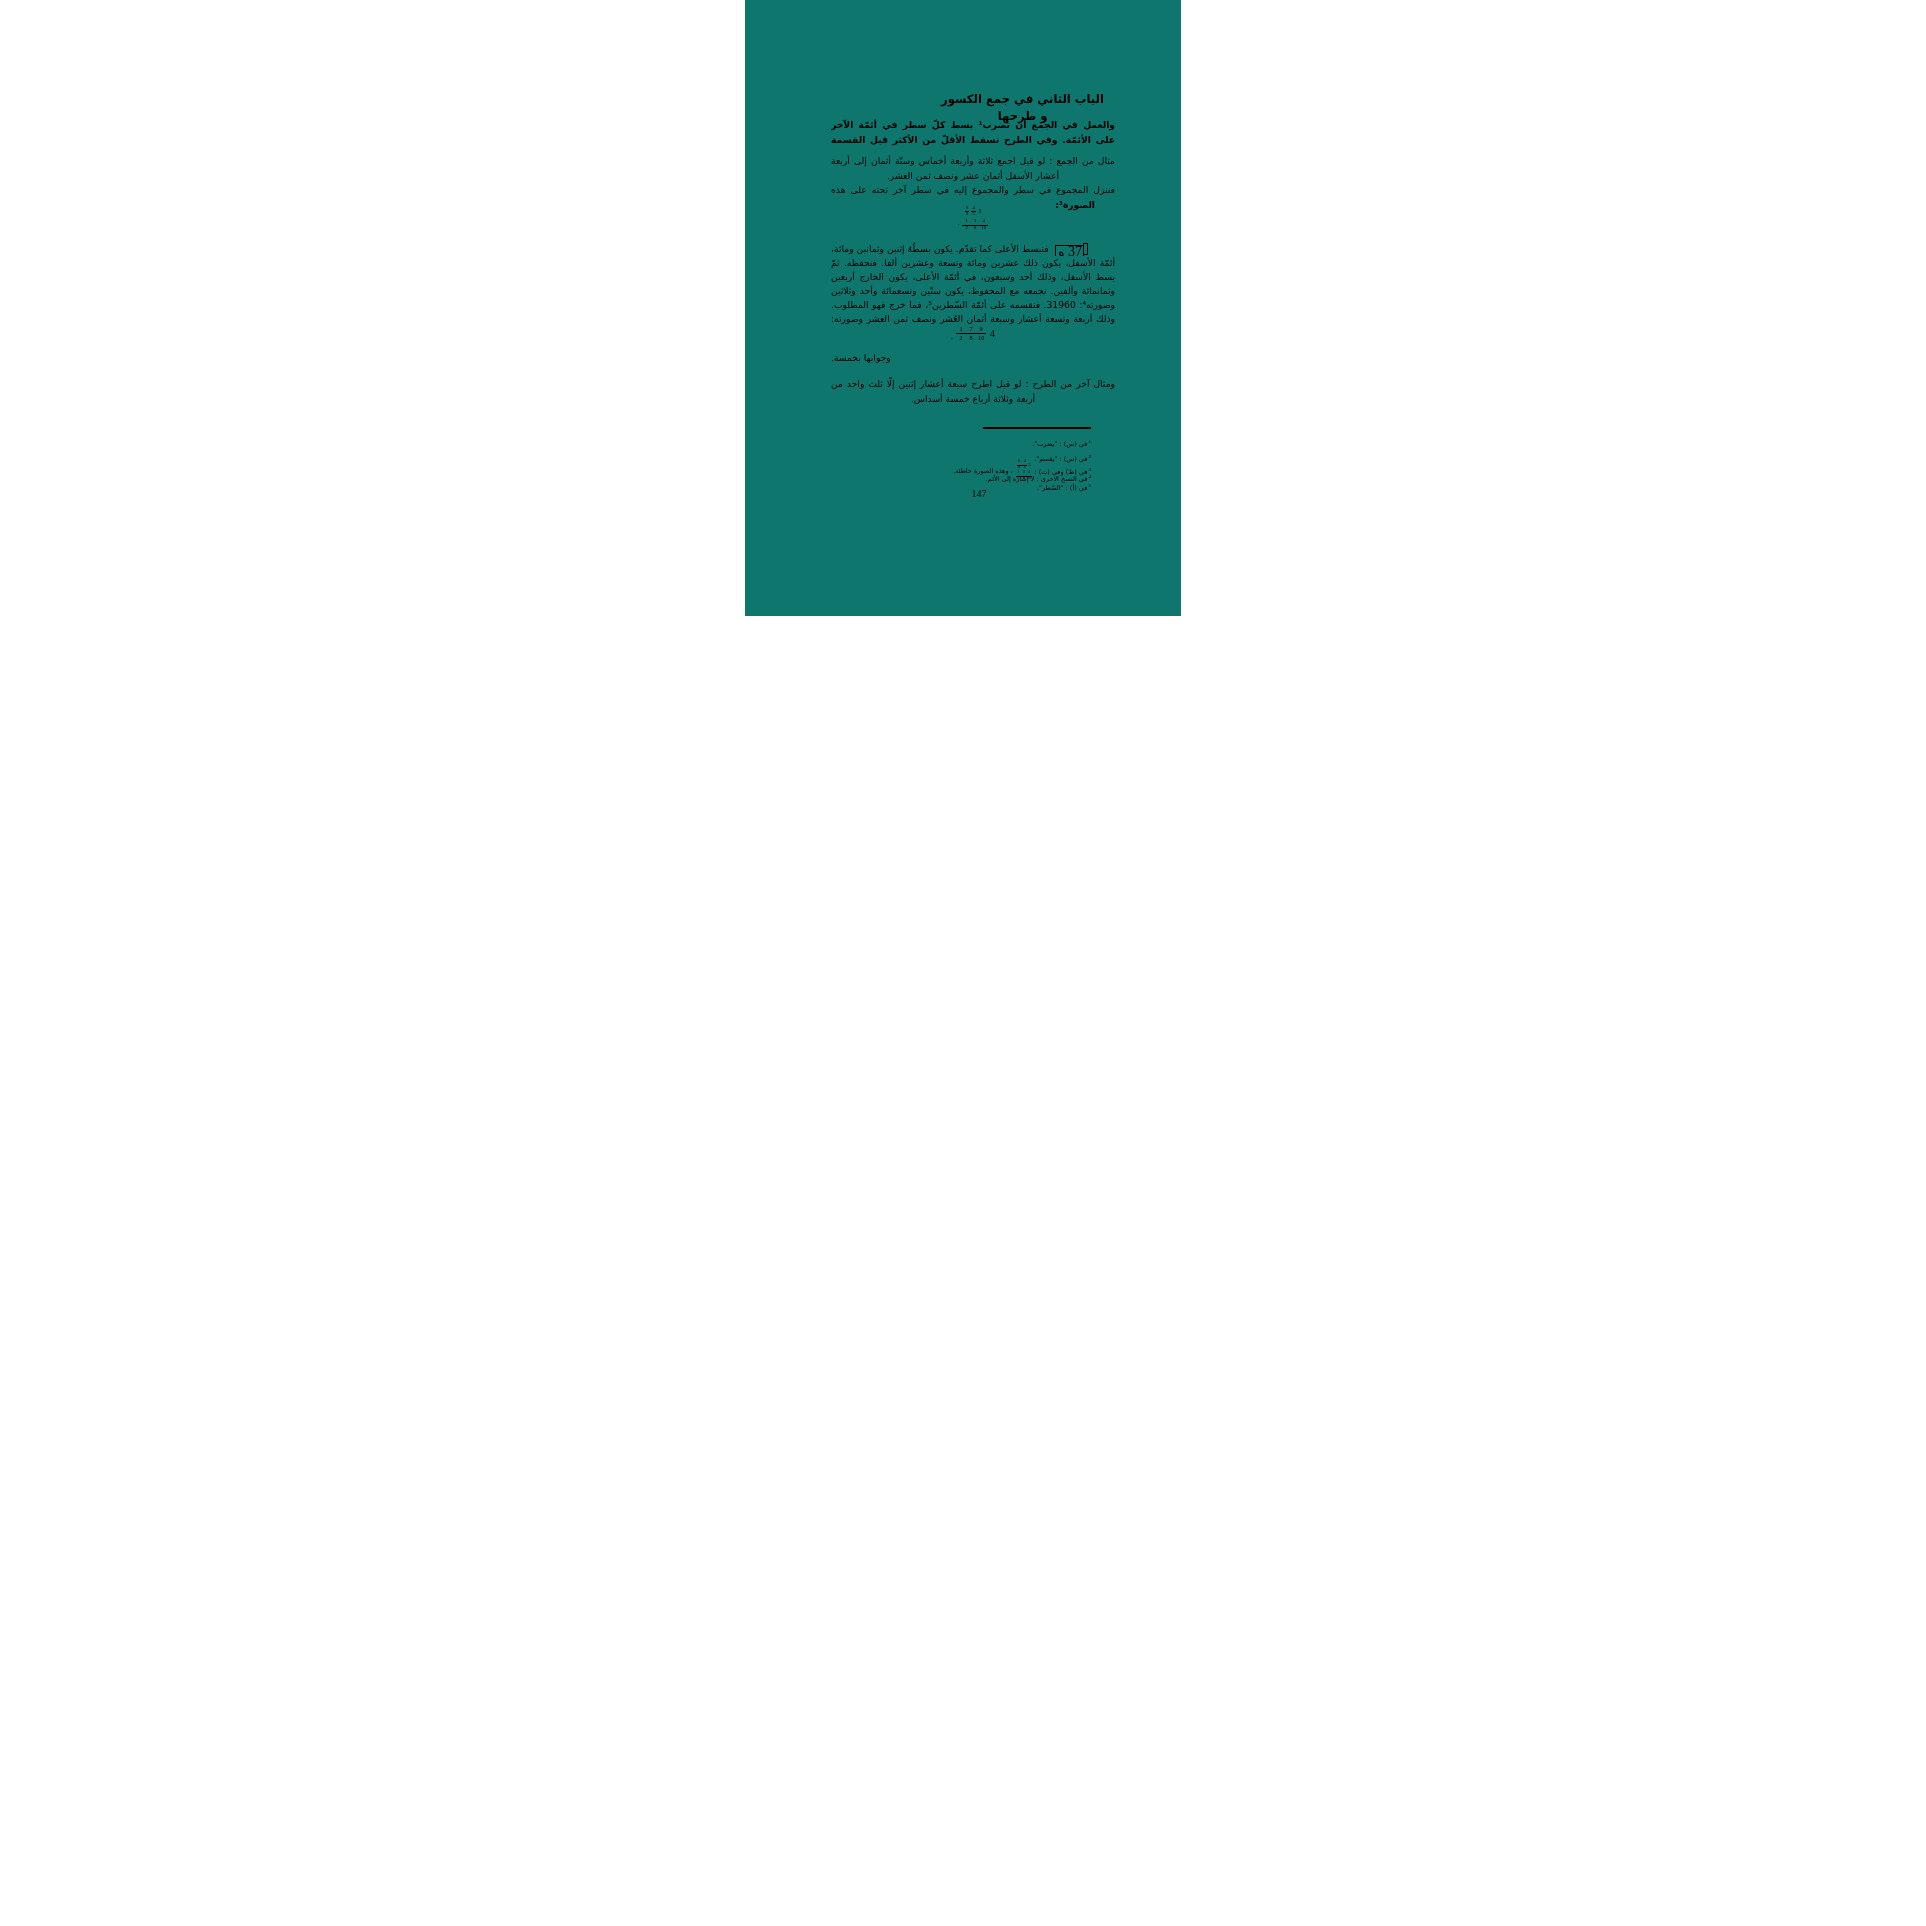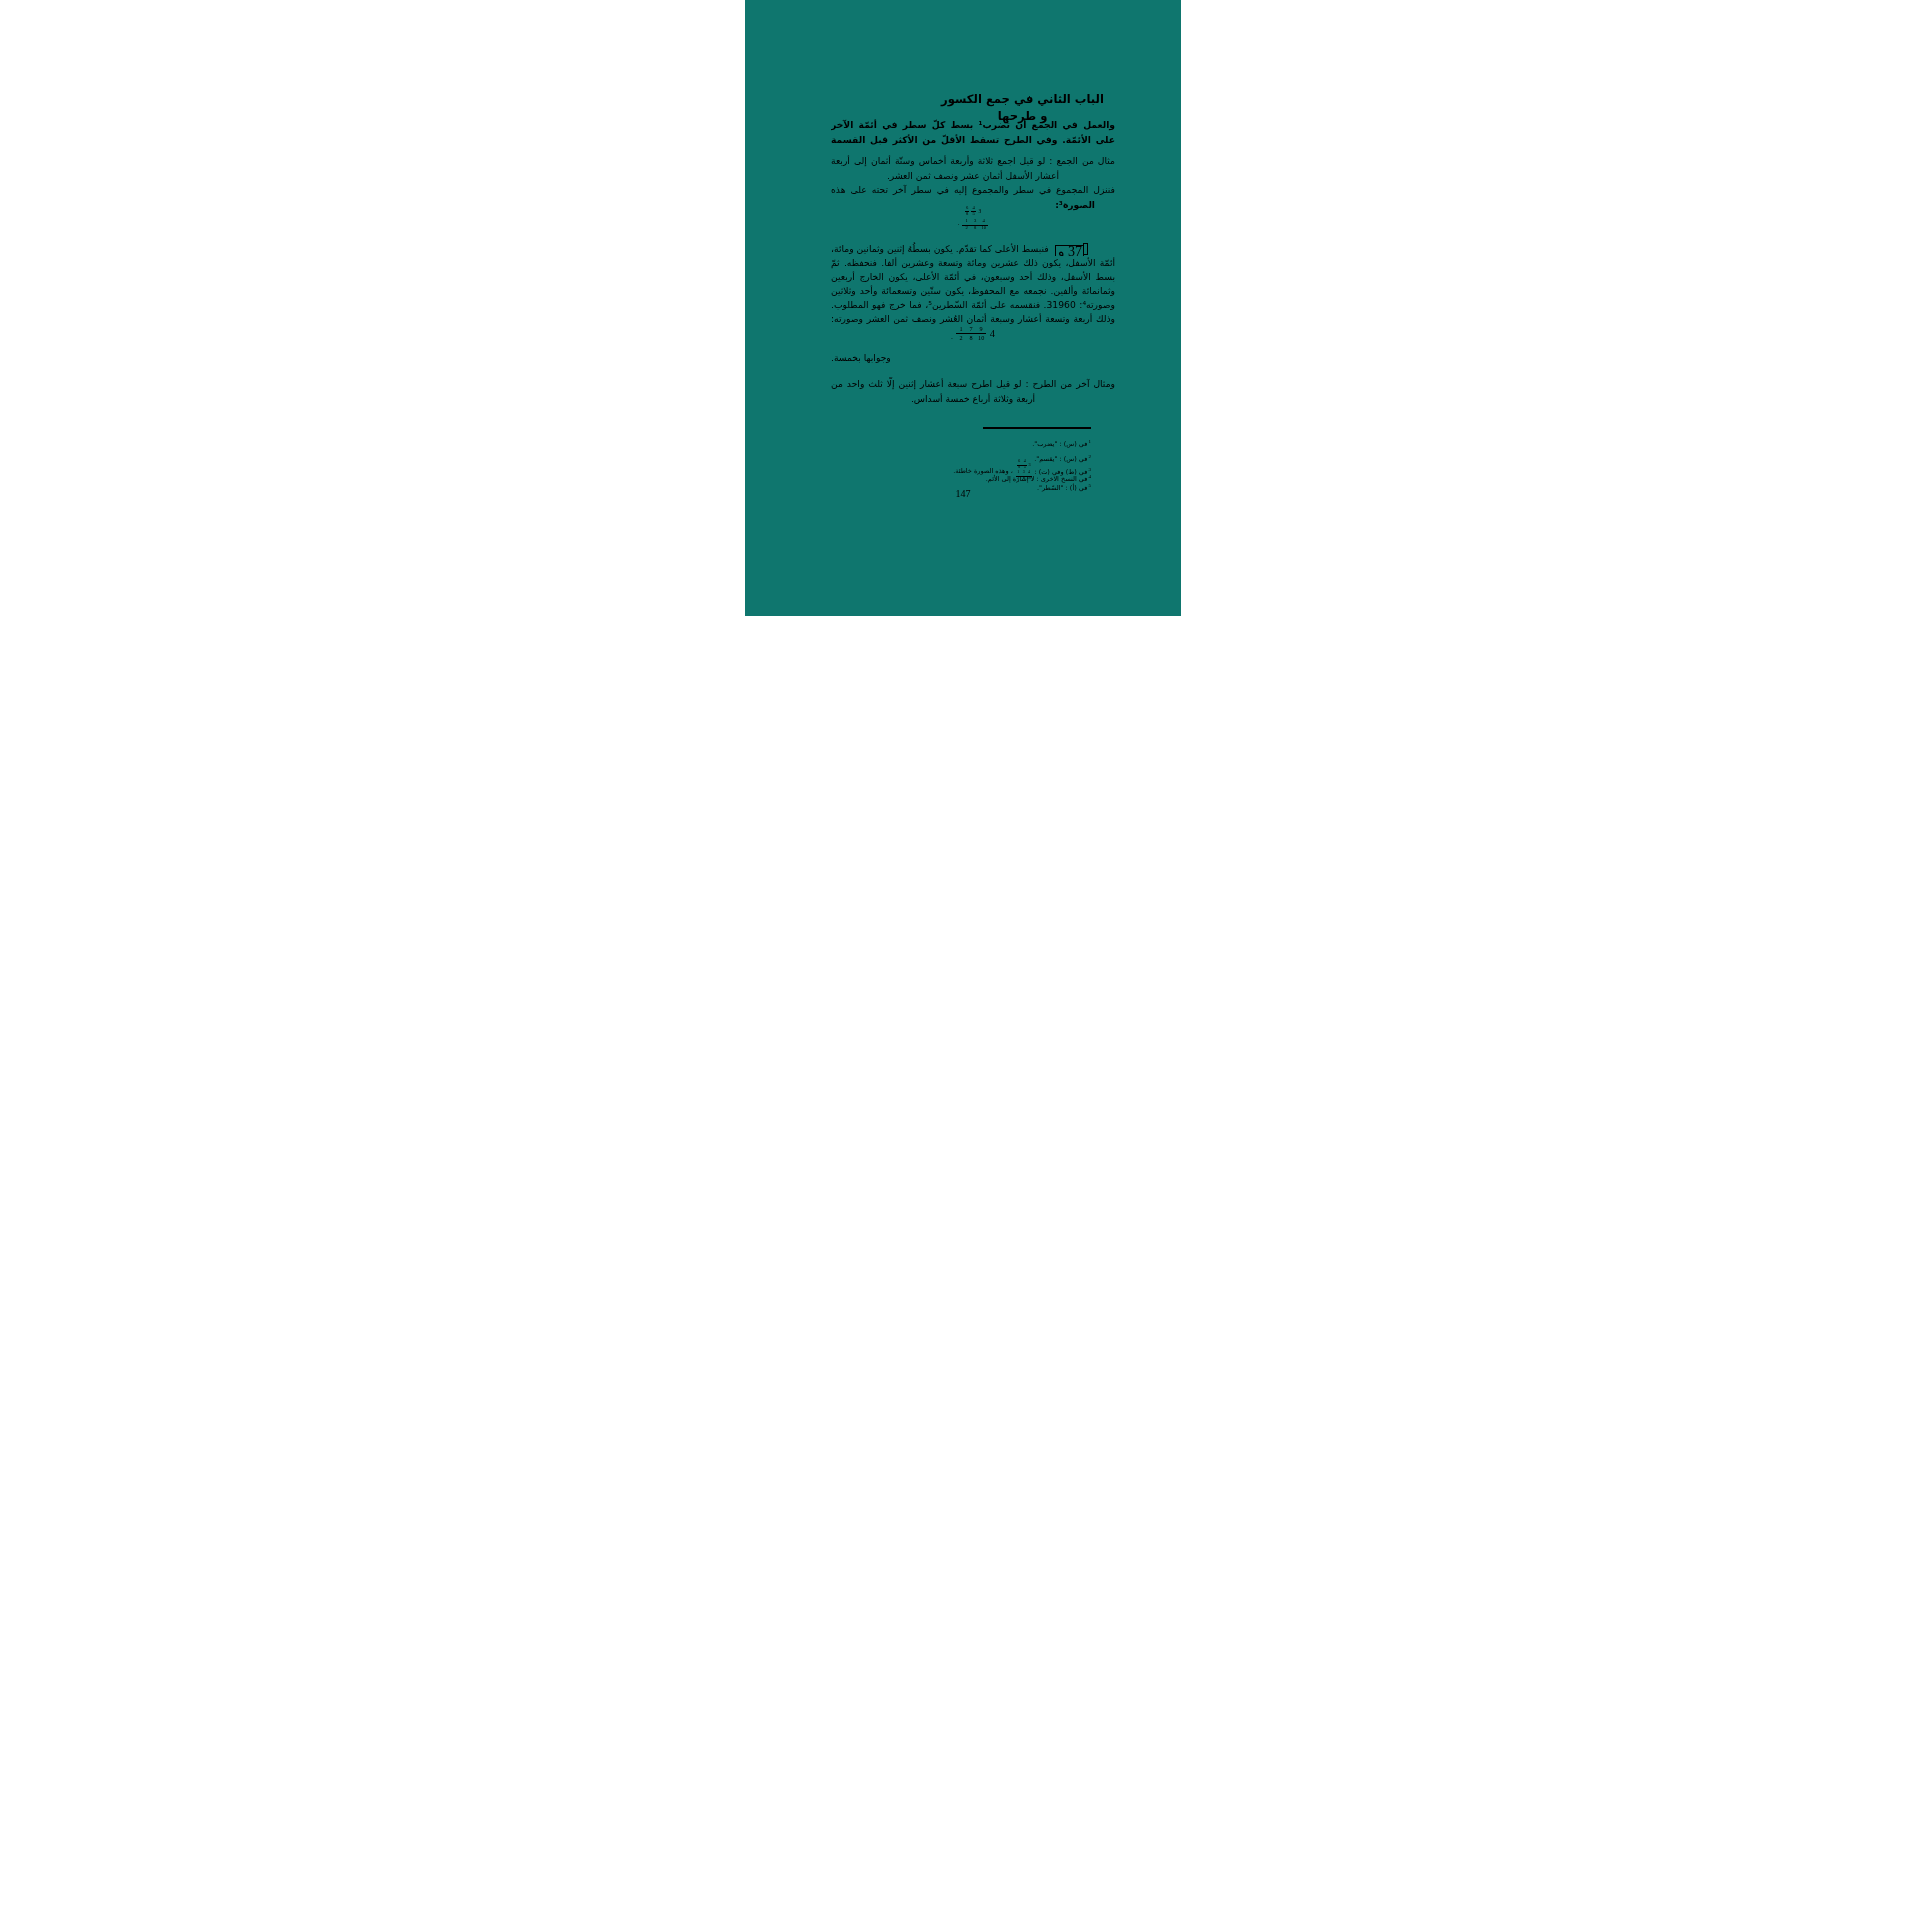--- a/index.html
+++ b/index.html
@@ -71,21 +71,21 @@
   .fnm{font-family:"Liberation Serif","DejaVu Serif",serif;font-size:5px;vertical-align:2.7px;margin-left:1.2px;}
   .fn1{top:438px;} .fn2{top:453px;} .fn4{top:473px;} .fn5{top:482px;}
   .fn3{top:460px;height:21.6px;display:flex;flex-direction:row;justify-content:flex-start;align-items:center;gap:2.7px;}
   .fn-fig{display:inline-flex;flex-direction:column;align-items:center;gap:1.2px;direction:ltr;
           font-family:"Liberation Serif","DejaVu Serif",serif;font-size:3.9px;line-height:1;}
   .fn-fig .fc{width:5.4px;text-align:center;display:inline-block;}
   .fn-fig .wfrac .wn{border-bottom:0.4px solid #000;padding-bottom:0.4px;}
   .fn-top{display:flex;flex-direction:row;align-items:center;gap:1.2px;}
   .fn-int{font-size:4.2px;}
 
-  .pagenum{position:absolute;top:489px;left:0;width:436px;text-align:center;
+  .pagenum{position:absolute;top:489px;left:16px;width:436px;text-align:center;
     font-size:10px;line-height:10.8px;}
 </style>
 </head>
 <body>
 
 <div class="page">
 
   <h1 class="title">الباب الثاني في جمع الكسور و طرحها</h1>
 
   <div class="para bold-para" style="top:118px">

